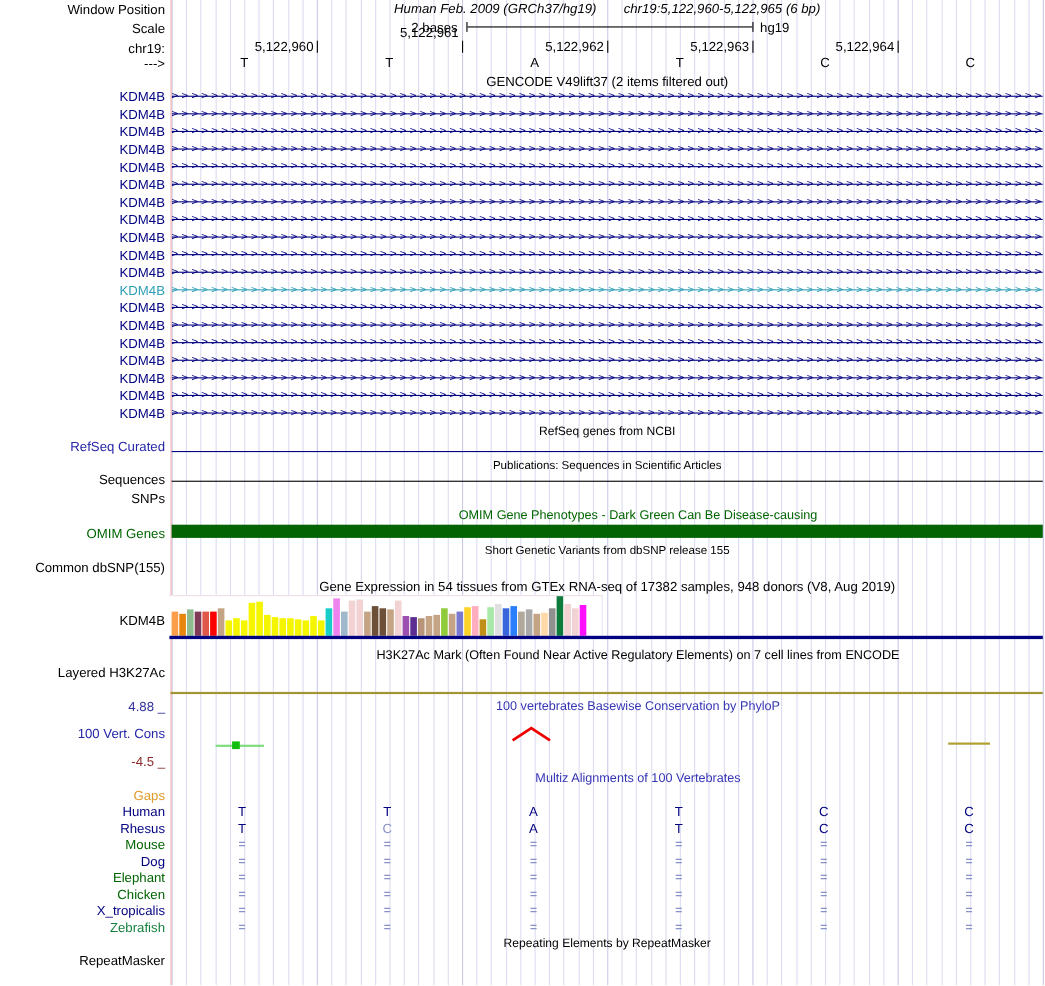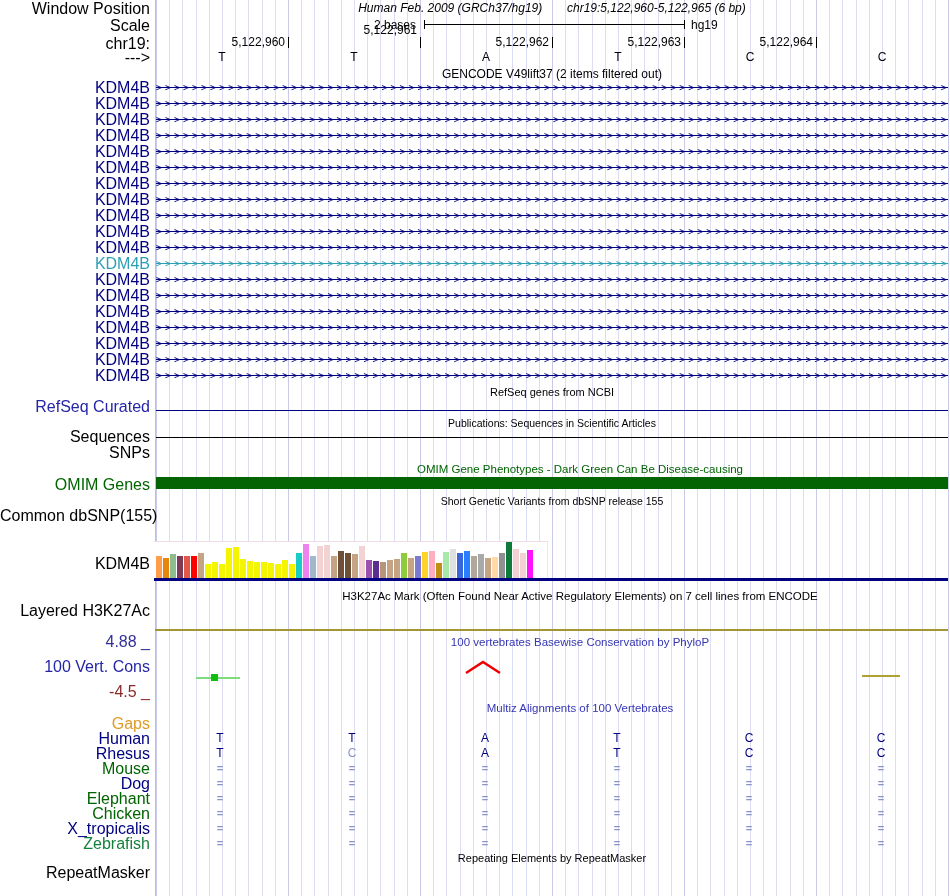--- a/index.html
+++ b/index.html
@@ -2,21 +2,21 @@
 <html><head>
 <meta charset="utf-8">
 <style>
   html,body{margin:0;padding:0;background:#fff;}
   #wrap{position:relative;width:950px;height:896px;background:#fff;overflow:hidden;
         font-family:"Liberation Sans",sans-serif;color:#000;}
   .abs{position:absolute;}
   .vgrid{position:absolute;top:0;bottom:0;width:1px;background:#dcdcf2;}
   .vgrid-major{background:#c9c9e9;}
   .leftline{position:absolute;top:0;bottom:0;left:155px;width:1px;background:#f2afaf;}
-  .llabel{position:absolute;left:0;width:150px;text-align:right;font-size:16px;
+  .llabel{position:absolute;left:0;width:150px;text-align:right;font-size:12px;
           height:14px;line-height:14px;white-space:nowrap;}
   .ctitle{position:absolute;left:156px;width:792px;text-align:center;white-space:nowrap;}
   .f12{font-size:12px;} .f11{font-size:11px;} .f115{font-size:11.5px;padding-left:28px;} .f105{font-size:10.5px;}
   .blue{color:#2525a8;} .green{color:#006400;}
   .hline{position:absolute;left:156px;width:792px;height:1px;}
   .trow{position:absolute;left:156px;width:792px;height:16px;overflow:hidden;}
   .trow .tline{position:absolute;left:0;right:0;top:7px;height:1px;}
   .trow .tarrows{position:absolute;left:0;top:0;width:100%;height:16px;line-height:15px;
                  font-family:"DejaVu Sans Mono",monospace;font-size:10px;letter-spacing:3px;
                  white-space:nowrap;}
@@ -245,20 +245,21 @@
 
   <div class="llabel" style="top:446px;">SNPs</div>
 
   <div class="ctitle f115 green" style="top:463px;">OMIM Gene Phenotypes - Dark Green Can Be Disease-causing</div>
   <div class="llabel green" style="top:478px;">OMIM Genes</div>
   <div class="abs" style="left: 156px; top: 477px; width: 792px; height: 12px; background: rgb(4, 100, 4);"></div>
 
   <div class="ctitle f105" style="top:495px;">Short Genetic Variants from dbSNP release 155</div>
   <div class="llabel" style="top:509px;">Common dbSNP(155)</div>
 
+  <div class="ctitle f12" style="top:526px;">Gene Expression in 54 tissues from GTEx RNA-seq of 17382 samples, 948 donors (V8, Aug 2019)</div>
   <div class="llabel" style="top:557px;">KDM4B</div>
   <div class="abs" style="left:154px;top:541px;width:393px;height:38px;background:#fff;border-top:1px solid #f0dce8;border-right:1px solid #e8e8f4;"></div>
   <div>
       <div class="gtexbar" style="left: 156px; top: 556px; width: 6px; height: 22px; background: rgb(255, 158, 74);"></div>
       <div class="gtexbar" style="left: 163px; top: 558px; width: 6px; height: 20px; background: rgb(232, 134, 11);"></div>
       <div class="gtexbar" style="left: 170px; top: 554px; width: 6px; height: 24px; background: rgb(143, 188, 143);"></div>
       <div class="gtexbar" style="left: 177px; top: 556px; width: 6px; height: 22px; background: rgb(126, 58, 86);"></div>
       <div class="gtexbar" style="left: 184px; top: 556px; width: 6px; height: 22px; background: rgb(224, 88, 74);"></div>
       <div class="gtexbar" style="left: 191px; top: 556px; width: 6px; height: 22px; background: rgb(255, 0, 0);"></div>
       <div class="gtexbar" style="left: 198px; top: 553px; width: 6px; height: 25px; background: rgb(196, 164, 132);"></div>

